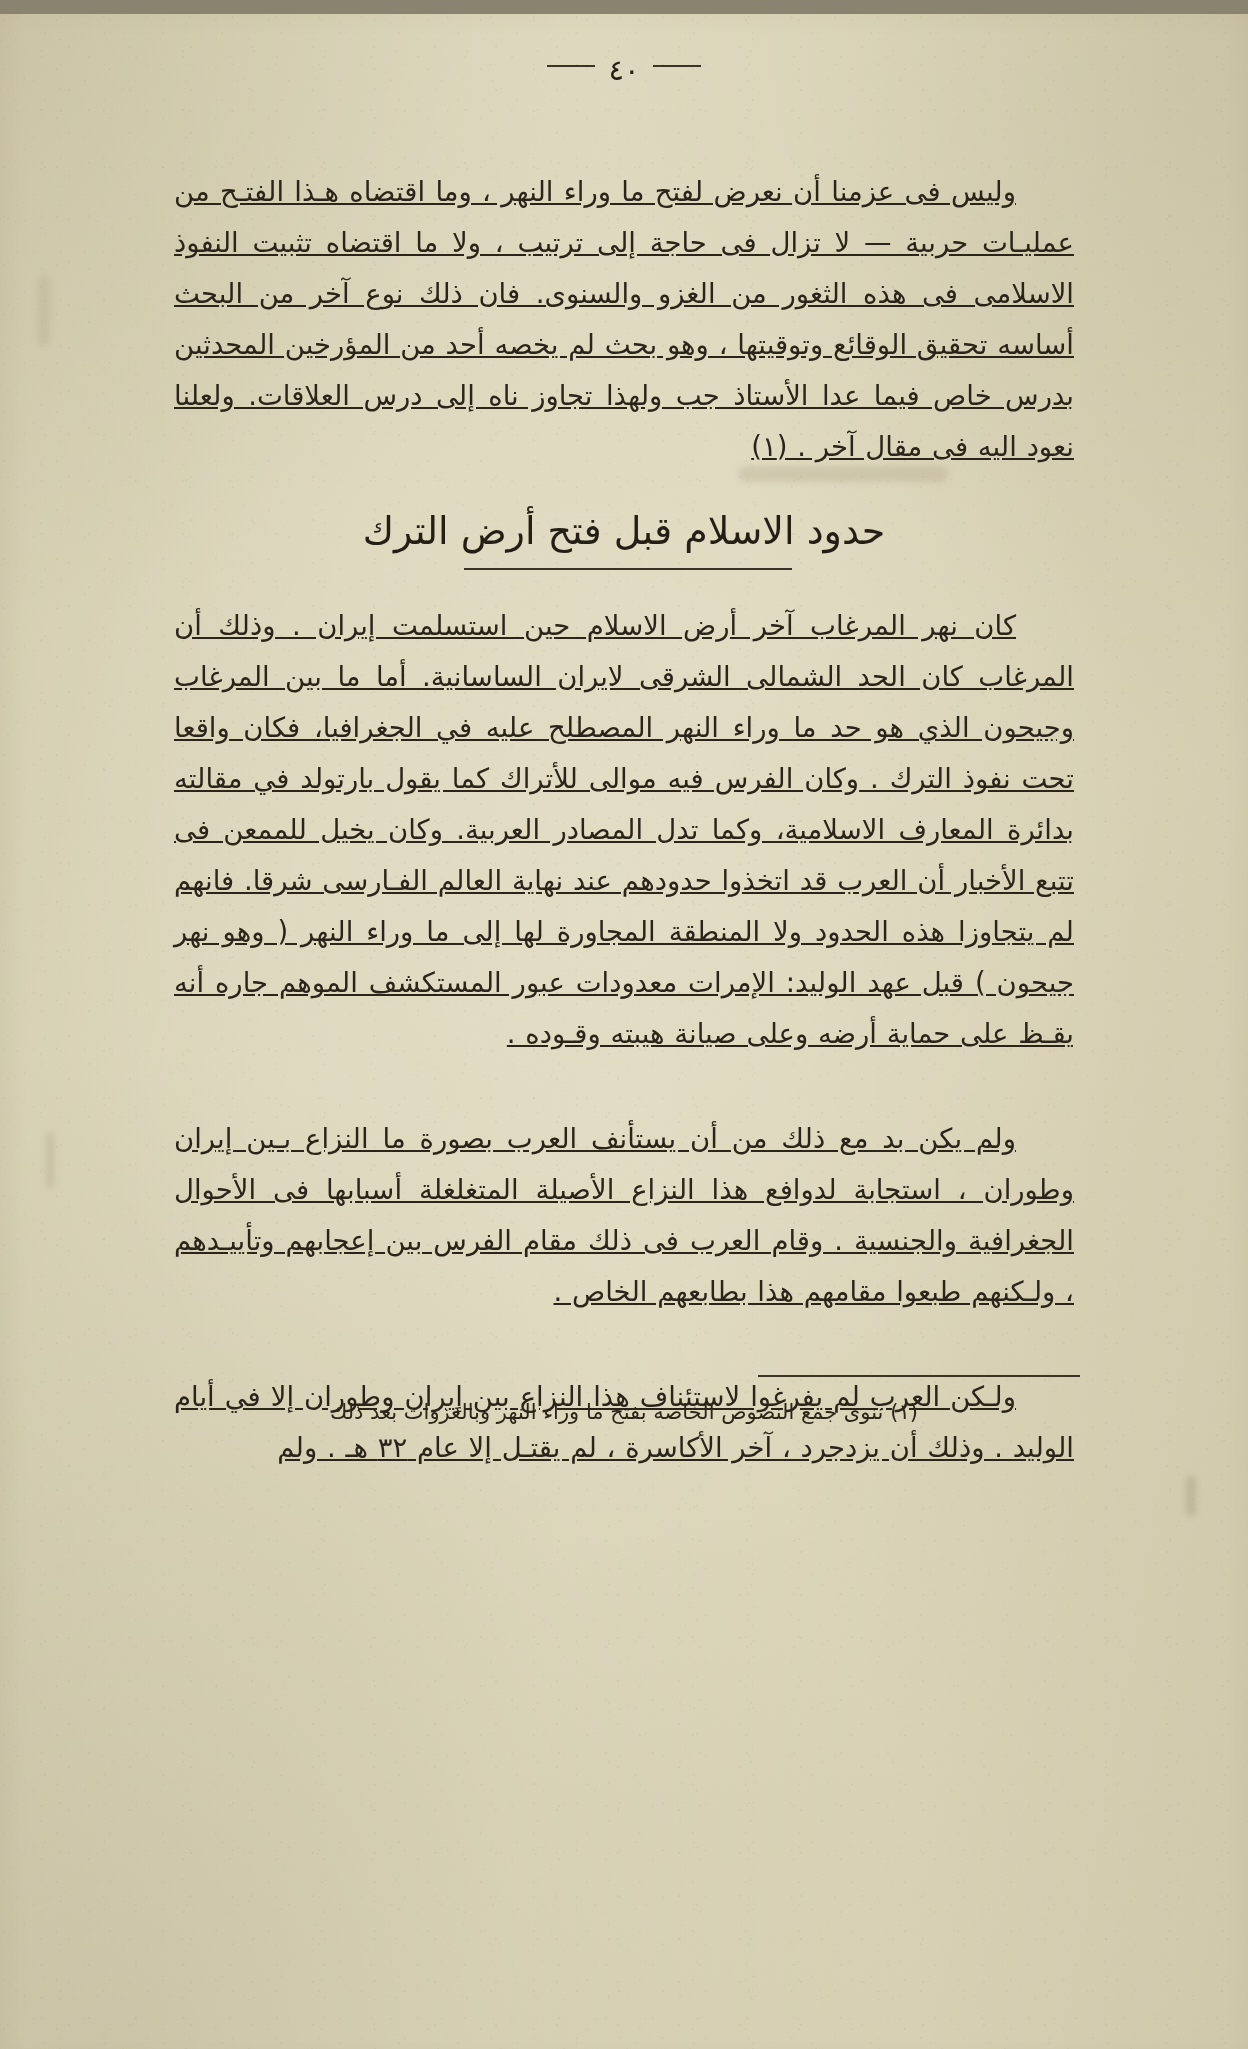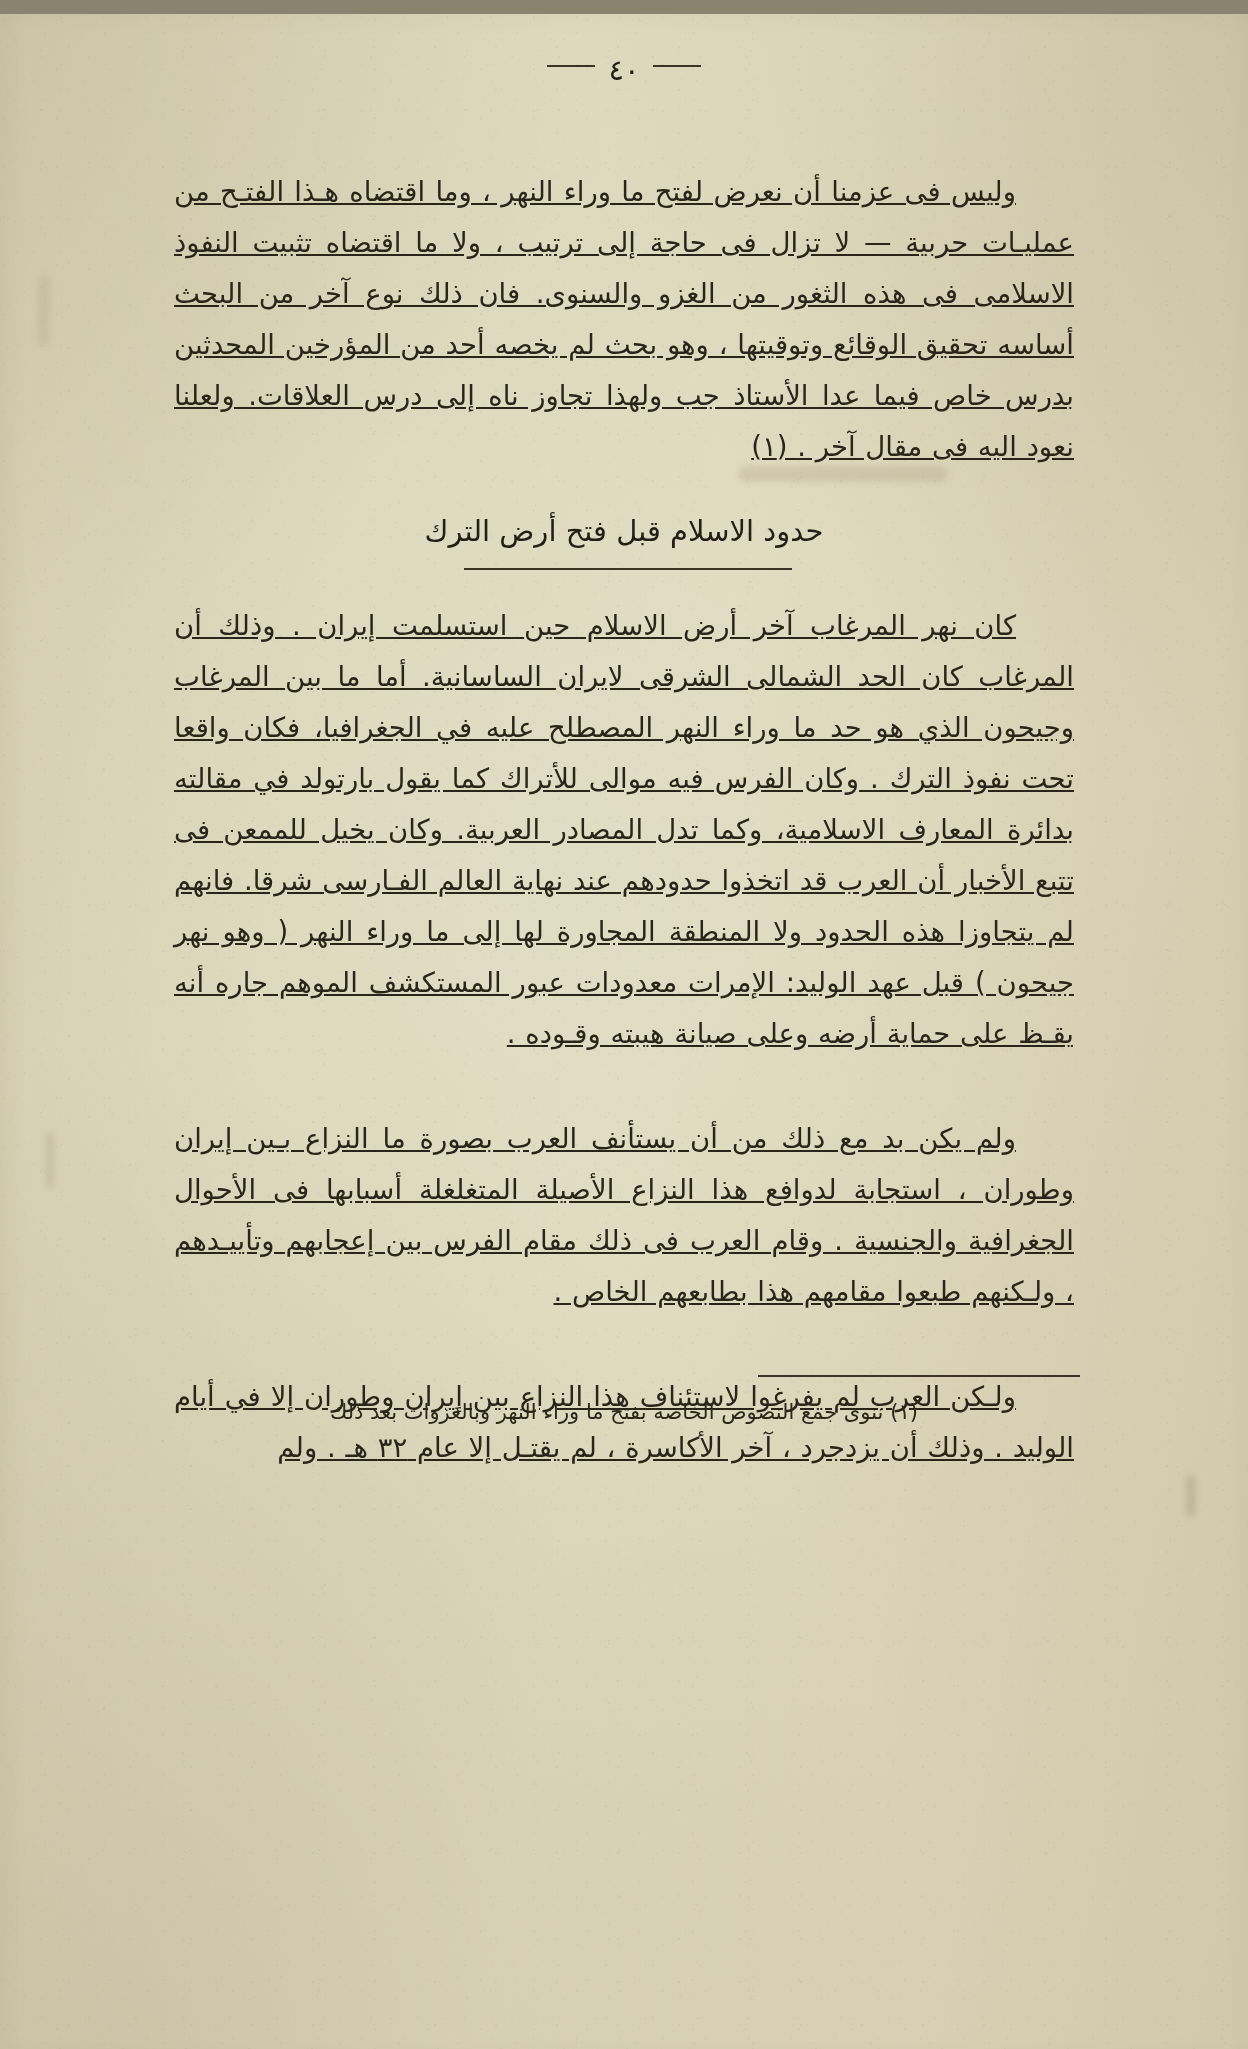--- a/index.html
+++ b/index.html
@@ -118,21 +118,21 @@
 
   .para-spacer-lg { height: 26px; }
 
   
   .section-heading-wrap {
     margin: 36px 0 6px 0;
     text-align: center;
   }
   .section-heading {
     display: inline-block;
-    font-size: 29px;
+    font-size: 38px;
     line-height: 46px;
     color: #241f15;
     letter-spacing: 0.3px;
     padding: 0 6px 8px 6px;
     text-align: center;
   }
   .heading-rule {
     width: 328px;
     height: 2px;
     background: #3b3426;

